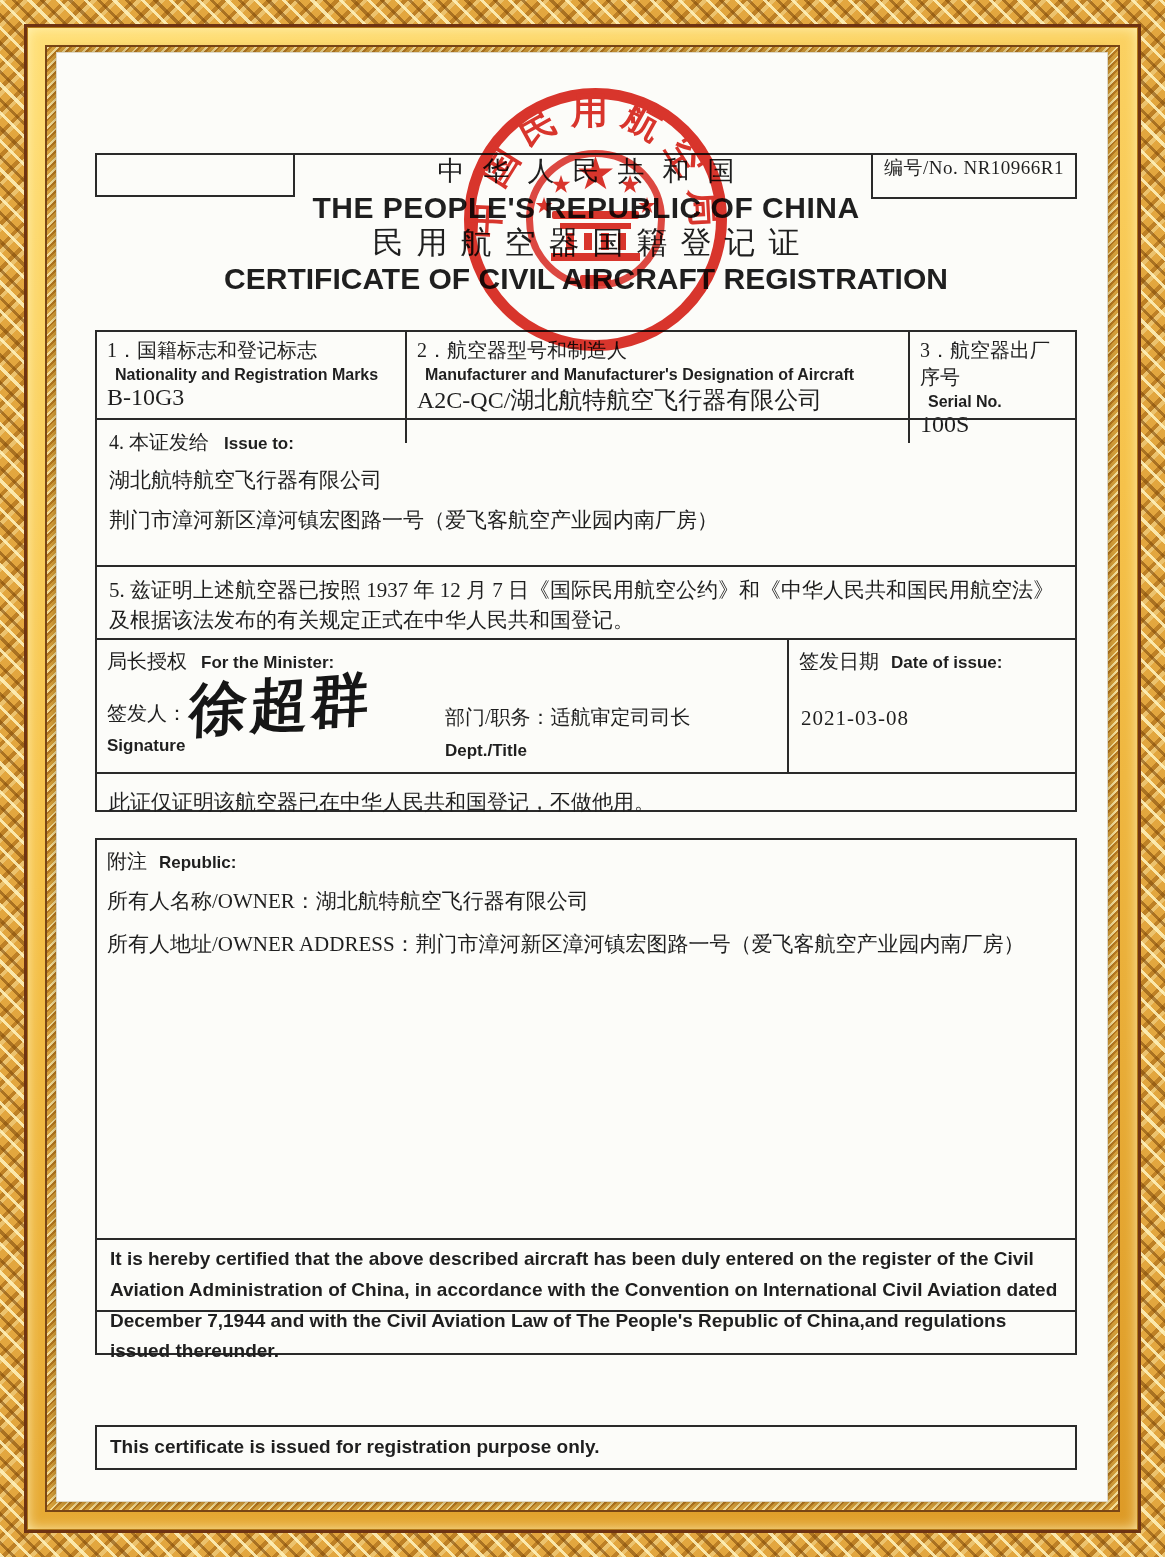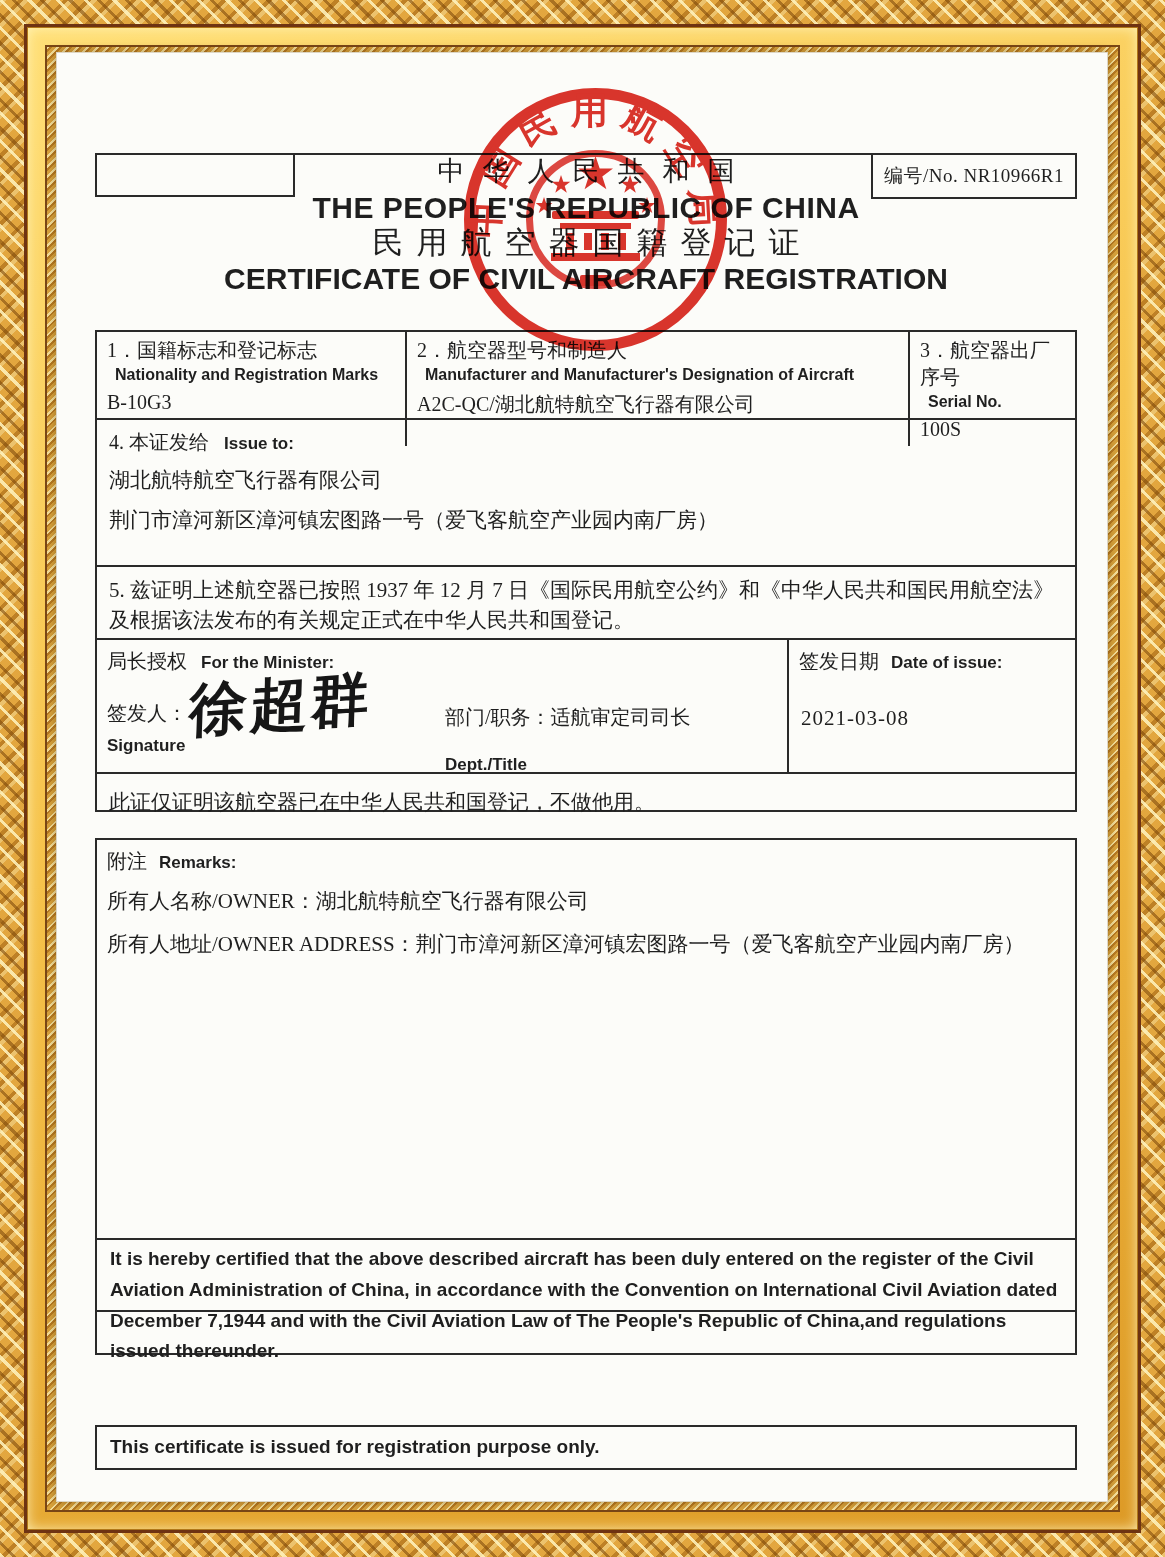--- a/index.html
+++ b/index.html
@@ -22,55 +22,55 @@
          box-shadow: inset 0 0 0 1px #ddd6c6, 0 0 10px rgba(60,30,0,.4);}
 
   
   .cn{font-family:"Liberation Serif","DejaVu Serif",serif;}
   .en{font-family:"Liberation Sans","DejaVu Sans",sans-serif;font-weight:bold;}
   .box{position:absolute;border:2px solid #2a2a2a;box-sizing:border-box;background:transparent;}
 
   
   .hdr-line{position:absolute;left:95px;top:153px;width:982px;height:2px;background:#2a2a2a;}
   .hdr-box-left{left:95px;top:153px;width:200px;height:44px;}
-  .hdr-box-serial{left:871px;top:153px;width:206px;height:46px;display:flex;align-items:center;justify-content:center;
+  .hdr-box-serial{left:871px;top:153px;width:206px;height:46px;display:flex;justify-content:center;
                   font-size:19px;letter-spacing:.5px;}
   .titles{position:absolute;left:95px;top:156px;width:982px;text-align:center;line-height:1.12;}
   .t-cn1{font-size:27px;letter-spacing:18px;padding-left:18px;}
   .t-en1{font-size:30px;margin-top:5px;letter-spacing:.5px;}
   .t-cn2{font-size:31px;letter-spacing:13px;padding-left:13px;margin-top:1px;}
   .t-en2{font-size:30px;margin-top:1px;}
 
   
   .row{position:absolute;left:95px;width:982px;border:2px solid #2a2a2a;box-sizing:border-box;}
   .r1{top:330px;height:90px;display:grid;grid-template-columns:310px 503px 1fr;}
   .r1 > div{padding:5px 10px;box-sizing:border-box;border-right:2px solid #2a2a2a;}
   .r1 > div:last-child{border-right:none;}
   .lab-cn{font-size:20px;}
   .lab-en{font-size:16px;line-height:1.2;margin-top:1px;margin-left:8px;}
-  .val{font-size:20px;margin-top:7px;}
+  .val{font-size:24px;}
   .r2{top:418px;height:149px;padding:9px 12px;box-sizing:border-box;}
   .r2 .lead{font-size:20px;}
   .r2 .lead .en{font-size:17px;}
   .r2 .l1{font-size:21px;margin-top:10px;}
   .r2 .l2{font-size:21px;margin-top:12px;}
   .r3{top:565px;height:75px;padding:8px 12px;box-sizing:border-box;font-size:21px;line-height:1.45;}
   .r4{top:638px;height:136px;display:grid;grid-template-columns:692px 1fr;}
   .r4 .cell{position:relative;box-sizing:border-box;padding:8px 10px;}
   .r4 .cell.left{border-right:2px solid #2a2a2a;}
   .minister-lab .cn{font-size:20px;}
   .minister-lab .en{font-size:17px;margin-left:10px;}
   .signer{position:absolute;left:10px;top:60px;}
   .signer .cn{font-size:20px;}
   .signer .en{display:block;font-size:17px;margin-top:9px;}
   .signature{position:absolute;left:92px;top:26px;font-size:58px;font-weight:700;letter-spacing:3px;
              transform:rotate(-4deg) skewX(-6deg);color:#161616;white-space:nowrap;}
   .dept{position:absolute;left:348px;top:64px;}
   .dept .cn{font-size:20px;}
-  .dept .en{display:block;font-size:17px;margin-top:24px;}
+  .dept .en{display:block;font-size:17px;margin-top:10px;}
   .date-lab .cn{font-size:20px;}
   .date-lab .en{font-size:17px;margin-left:8px;}
   .date-val{position:absolute;left:12px;top:66px;font-size:21px;letter-spacing:1px;}
   .r5{top:772px;height:40px;padding:14px 12px;box-sizing:border-box;font-size:21px;}
 
   
   .remarks{top:838px;height:474px;padding:8px 10px;box-sizing:border-box;}
   .remarks .lead .cn{font-size:20px;}
   .remarks .lead .en{font-size:17px;margin-left:8px;}
   .remarks .l1{font-size:21px;margin-top:12px;}
@@ -161,21 +161,21 @@
       </div>
       <div class="cn date-val">2021-03-08</div>
     </div>
   </div>
 
   <div class="row r5 cn">此证仅证明该航空器已在中华人民共和国登记，不做他用。</div>
 
   <div class="row remarks">
     <div class="lead">
       <span class="cn">附注</span>
-      <span class="en">Remarks:</span>
+      <span class="en">Republic:</span>
     </div>
     <div class="cn l1">所有人名称/OWNER：湖北航特航空飞行器有限公司</div>
     <div class="cn l2">所有人地址/OWNER ADDRESS：荆门市漳河新区漳河镇宏图路一号（爱飞客航空产业园内南厂房）</div>
   </div>
 
   <div class="row cert-en">It is hereby certified that the above described aircraft has been duly entered on the register of the Civil Aviation Administration of China, in accordance with the Convention on International Civil Aviation dated December 7,1944 and with the Civil Aviation Law of The People's Republic of China,and regulations issued thereunder.</div>
 
   <div class="row purpose">This certificate is issued for registration purpose only.</div>
 
   <svg class="seal" viewBox="0 0 295 295">

